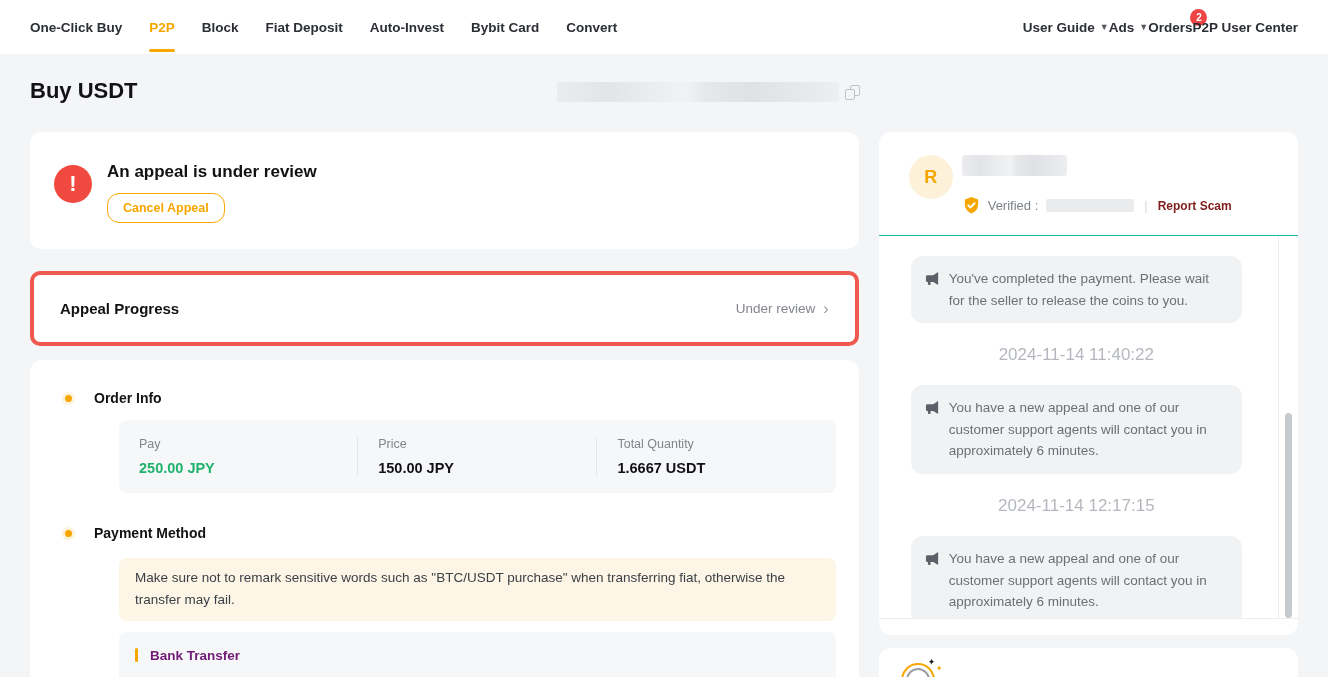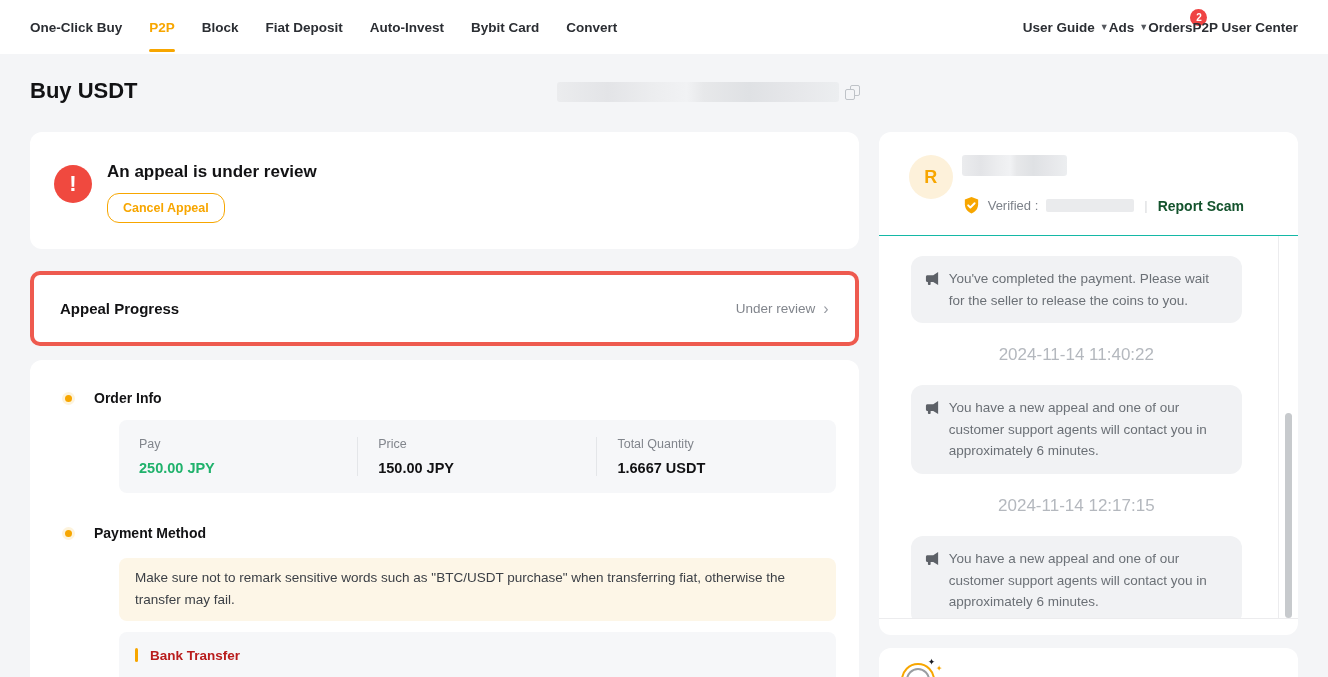--- a/index.html
+++ b/index.html
@@ -73,35 +73,35 @@
   .info-col:first-child { border-left:none; }
   .info-label { font-size:12.5px; color:#81858c; }
   .info-value { font-size:14.5px; font-weight:700; color:#121214; margin-top:9px; }
   .info-value.green { color:#20b26c; }
   .sec-gap { margin-top:32px; }
   .warning-box { margin:17px 23px 0 89px; background:#fdf6e7; border-radius:8px;
                  padding:9px 16px; font-size:13.5px; color:#3c4046; line-height:1.65; }
   .bank-box { margin:11px 23px 0 89px; background:#f6f7f9; border-radius:8px 8px 0 0;
               padding:16px; display:flex; align-items:center; }
   .bank-bar { width:3px; height:14px; background:#f7a600; border-radius:2px; margin-right:12px; }
-  .bank-name { font-size:13.5px; font-weight:700; color:#b91c1c; }
+  .bank-name { font-size:13.5px; font-weight:700; color:#701a75; }
 
   
   .chat-card { height:503px; display:flex; flex-direction:column; overflow:hidden; }
   .chat-header { padding:23px 24px 20px 30px; display:flex; gap:9px; }
   .avatar { width:44px; height:44px; border-radius:50%; background:#fdf1da; color:#f7a600;
             font-size:18px; font-weight:700; display:flex; align-items:center;
             justify-content:center; flex:0 0 auto; }
   .name-blur { width:105px; height:21px; }
   .verified-row { display:flex; align-items:center; margin-top:20px; }
   .shield-icon { width:19px; height:19px; margin-right:7px; flex:0 0 auto; }
   .verified-label { font-size:13px; color:#7d828a; white-space:nowrap; }
   .verified-blur { width:88px; height:13px; margin-left:8px; background:#eaebed; border-radius:2px; }
   .v-sep { color:#d8dadd; margin:0 10px; font-size:13px; }
-  .report-scam { font-size:14px; font-weight:600; color:#14532d; cursor:pointer; white-space:nowrap; }
+  .report-scam { font-size:12px; font-weight:600; color:#7f1d1d; cursor:pointer; white-space:nowrap; }
 
   .chat-msgs { position:relative; flex:1; border-top:1px solid #14b8a6; border-bottom:1px solid #ececee;
                padding:20px 56px 0 32px; overflow:hidden; }
   .msg { background:#f1f2f4; border-radius:12px; padding:12px 14px; display:flex; gap:9px;
          font-size:13.5px; color:#6b7076; line-height:1.6; margin-bottom:14px; }
   .mega-icon { flex:0 0 auto; margin-top:3px; }
   .ts { text-align:center; font-size:17px; color:#b4b8be; margin:22px 0 20px; }
   .scroll-gutter { position:absolute; top:0; right:0; width:20px; height:100%;
                    border-left:1px solid #ececee; }
   .scroll-thumb { position:absolute; top:177px; right:6px; width:7px; height:205px;

